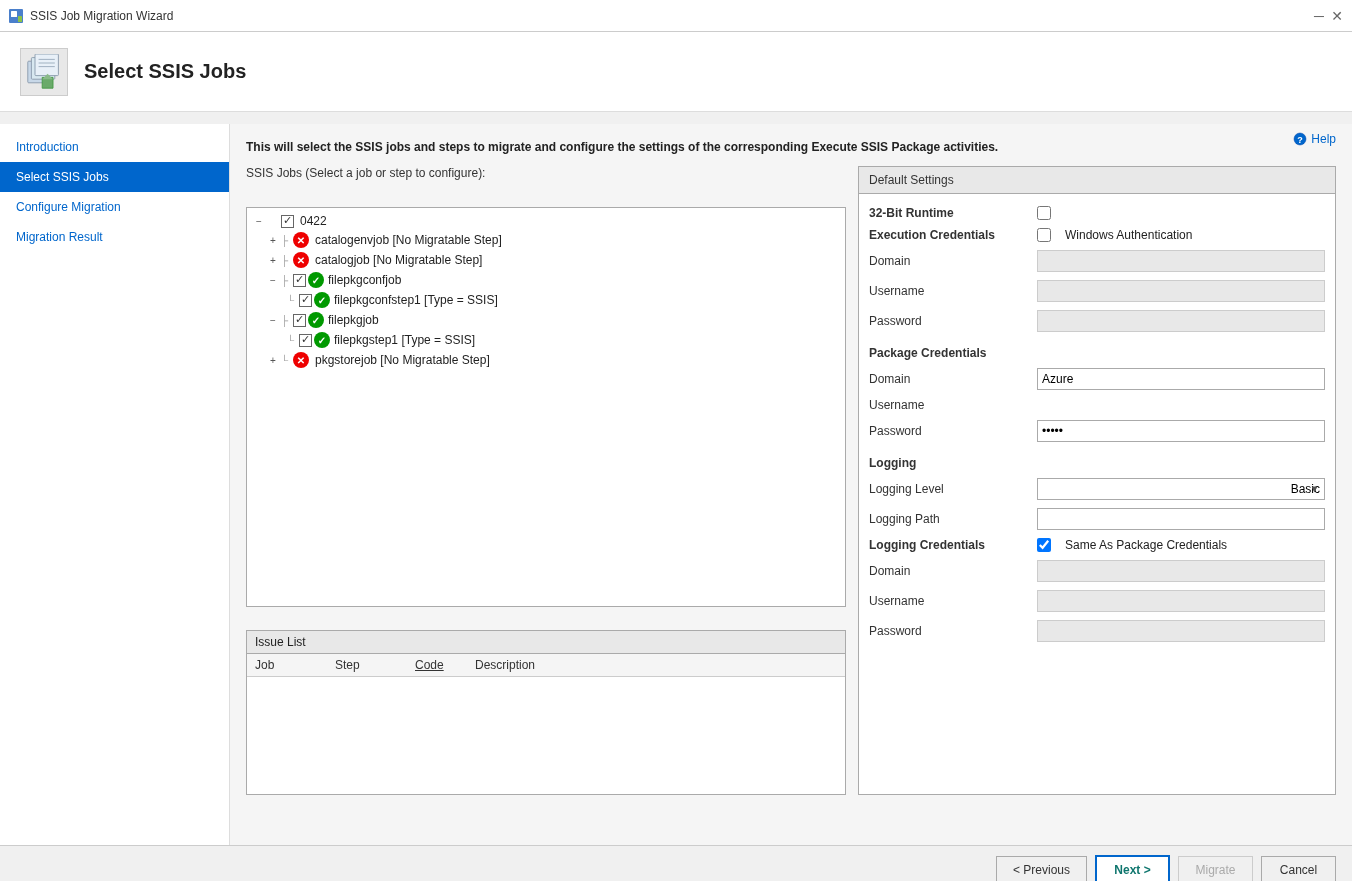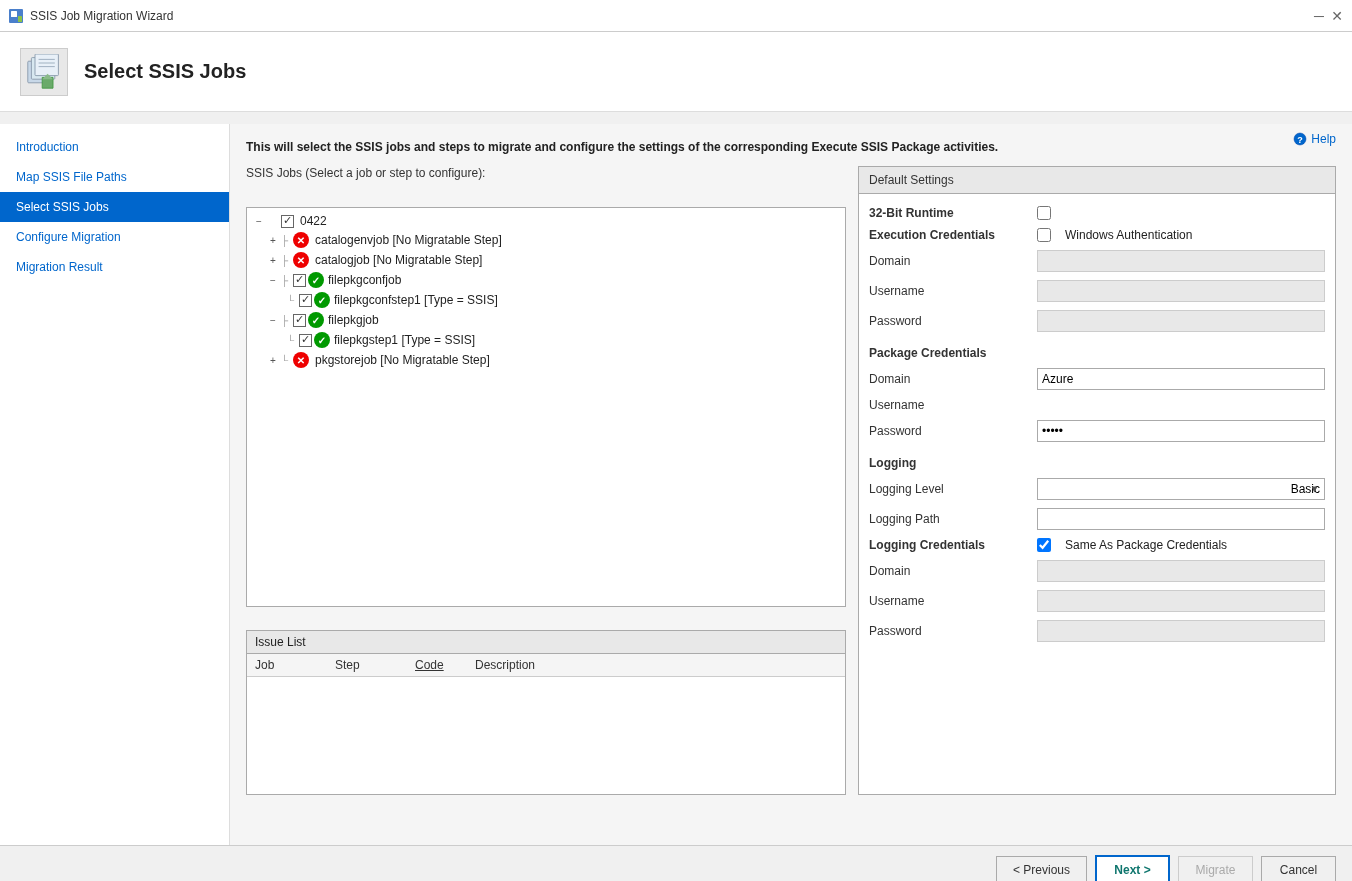--- a/index.html
+++ b/index.html
@@ -120,21 +120,20 @@
       <polygon points="18,28 24,22 30,28" fill="#8abb8a"></polygon>
     </svg>
   </div>
   <div class="header-title">Select SSIS Jobs</div>
 </div>
 
 <div class="main-layout">
 
   <div class="sidebar">
     <div class="sidebar-item">Introduction</div>
-    <div class="sidebar-item">Map SSIS File Paths</div>
     <div class="sidebar-item active">Select SSIS Jobs</div>
     <div class="sidebar-item">Configure Migration</div>
     <div class="sidebar-item">Migration Result</div>
   </div>
 
   <div class="content">
 
     <div class="help-link">
       <svg width="14" height="14" viewBox="0 0 14 14">
         <circle cx="7" cy="7" r="6" fill="#0066cc" stroke="#0044aa" stroke-width="0.5"></circle>

